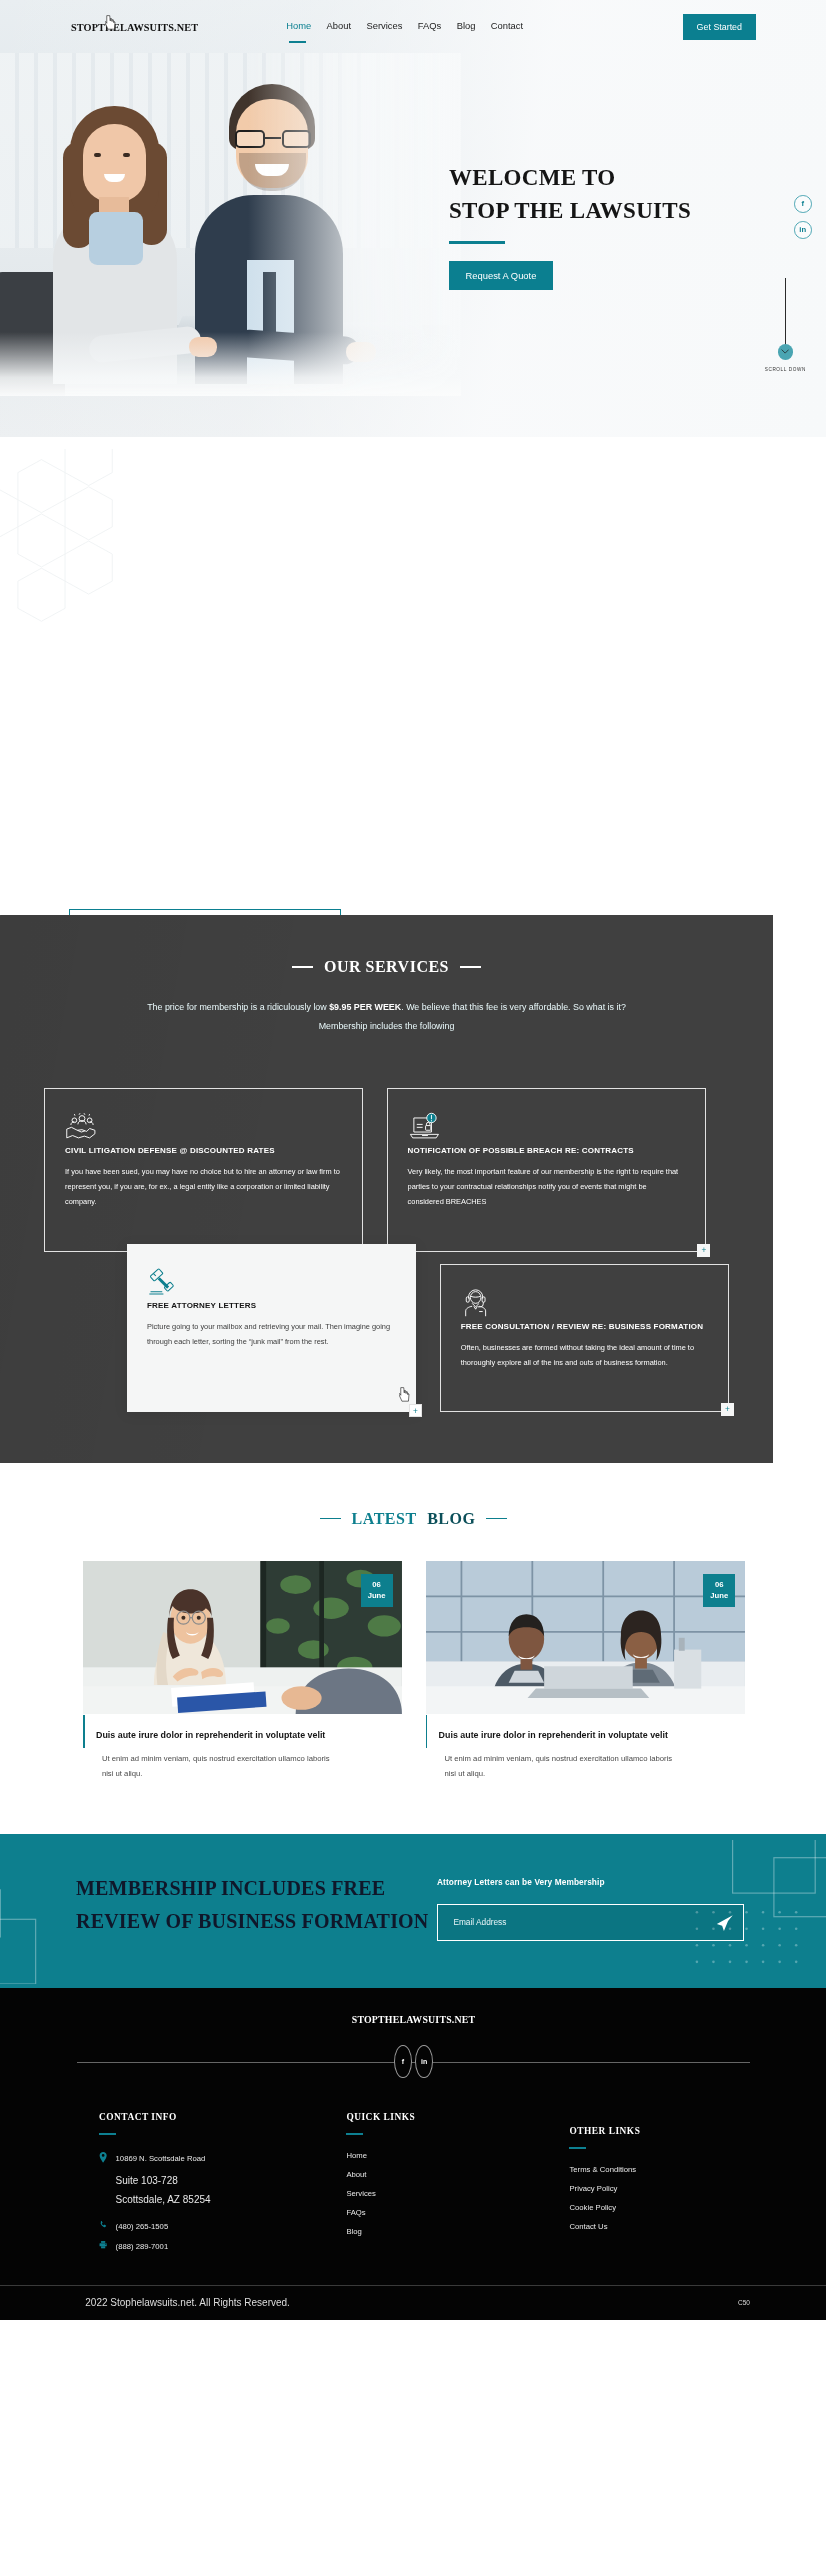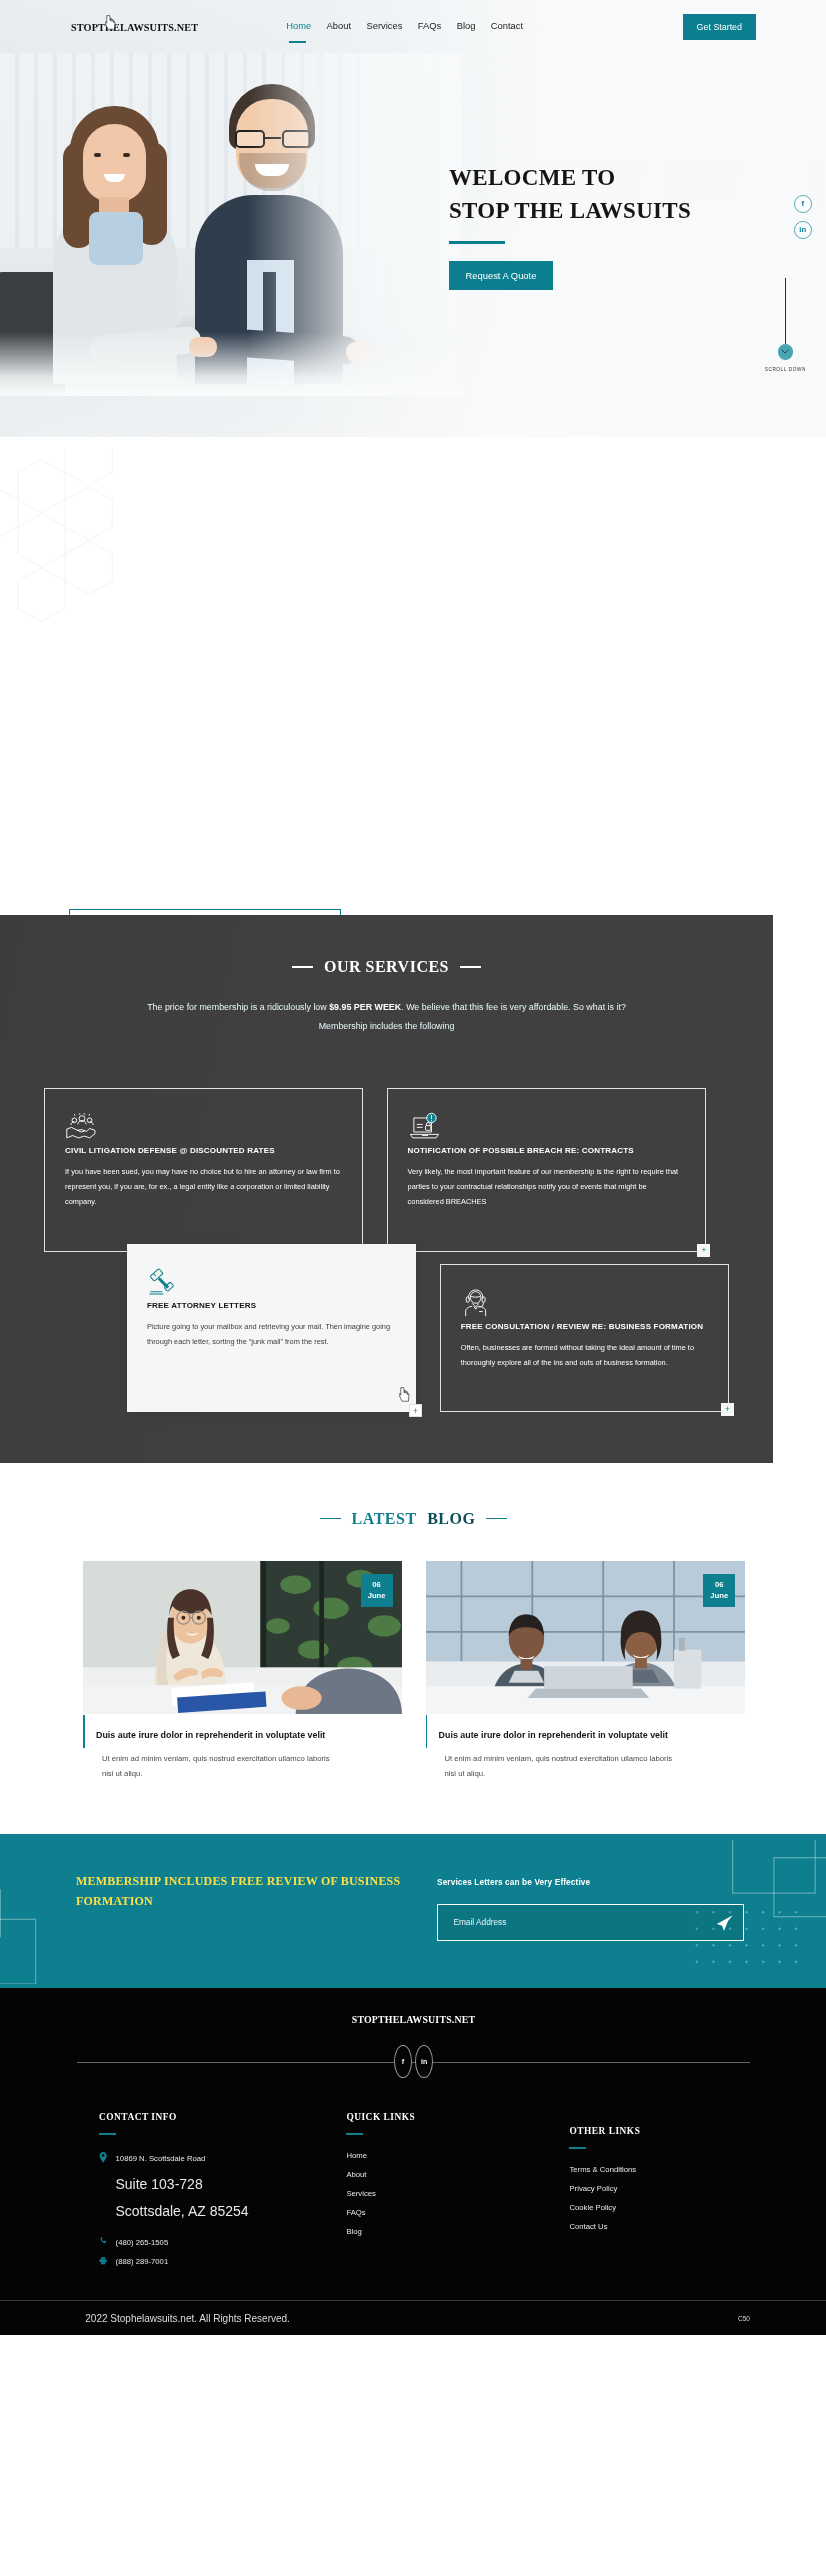--- a/index.html
+++ b/index.html
@@ -213,22 +213,22 @@
   .post-title{ font-size:8.9px; font-weight:bold; line-height:1.6; color:#151515; width:248px; }
   .post-ex{ margin-top:9.4px; font-size:7.7px; line-height:1.95; color:#4a4a4a; width:236px; padding-left:5.9px;}
 
   
   .member{
     position:relative; width:827px; height:154px; background:#0d7f8e; overflow:hidden;
   }
   .m-deco{ position:absolute; pointer-events:none; }
   .m-title{
     position:absolute; left:76px; top:38px; width:354px;
-    font-family:"Liberation Serif", serif; font-weight:bold; font-size:12px;
-    line-height:1.62; color:#fde047; letter-spacing:0.2px;
+    font-family:"Liberation Serif", serif; font-weight:bold; font-size:20px;
+    line-height:1.62; color:#0f172a; letter-spacing:0.2px;
   }
   .m-right{ position:absolute; left:437px; top:43px; width:307px; }
   .m-sub{ font-size:8.3px; color:#fff; font-weight:bold; letter-spacing:0.1px; }
   .m-form{
     margin-top:16.5px; position:relative; width:307px; height:37px;
     border:0.9px solid #fff; background:rgba(0,0,0,.08);
   }
   .m-input{
     position:absolute; inset:0; background:transparent; border:0; outline:0;
     color:#fff; font-size:8.3px; padding:0 35px 0 15.4px; font-family:"Liberation Sans",sans-serif;
@@ -255,21 +255,21 @@
   .f-cols{ display:flex; padding:34px 99px 0; }
   .f-col1{ width:295px; } .f-col2{ width:266px; } .f-col3{ width:189px;margin-top:14px; }
   .f-h{
     font-family:"Liberation Serif", serif; font-weight:bold; font-size:9.4px;
     letter-spacing:0.5px; color:#fff;
   }
   .f-hr{ width:16.5px; height:1.8px; background:#0d8091; margin:10.6px 0 16.5px; }
   .f-contact-line{ display:flex; gap:8.3px; align-items:flex-start; margin-bottom:4.7px; }
   .f-ico{ width:8.3px; height:10.6px; flex:none; margin-top:1.2px; }
   .f-txt{ font-size:7.7px; line-height:1.95; color:#e8e8e8; }
-  .f-sub{ font-size:14px; line-height:1.95; color:#e8e8e8; margin-left:16.5px; }
+  .f-sub{ font-size:10px; line-height:1.95; color:#e8e8e8; margin-left:16.5px; }
   .f-link{
     display:block; font-size:7.7px; color:#e8e8e8; text-decoration:none; margin-bottom:10px; cursor:pointer;
   }
   .f-bot{
     margin-top:26px; border-top:0.6px solid #3a3a3a; height:35px;
     display:flex; align-items:center; padding:0 77px;
   }
   .f-copy{ font-size:10px; color:#ddd; margin-left:8.3px; }
   .f-code{ margin-left:auto; font-size:6.5px; color:#ddd; }
   .f-mt{ margin-top:9.4px; }
@@ -645,21 +645,21 @@
           <circle cx="94" cy="96" r="2.2"></circle>
           <circle cx="122" cy="96" r="2.2"></circle>
           <circle cx="150" cy="96" r="2.2"></circle>
           <circle cx="178" cy="96" r="2.2"></circle>
       </g>
     </svg>
 
     <h2 class="m-title">MEMBERSHIP INCLUDES FREE REVIEW OF BUSINESS FORMATION</h2>
 
     <div class="m-right">
-      <div class="m-sub">Services Letters can be Very Effective</div>
+      <div class="m-sub">Attorney Letters can be Very Membership</div>
       <div class="m-form">
         <input class="m-input" type="email" placeholder="Email Address" style="">
         <span class="m-send">
           <svg viewBox="0 0 32 30" width="19" height="17.7">
               <path d="M30 2 L3 17 L12 20 L15 29 L22 12 Z" fill="#fff"></path>
             </svg>
         </span>
       </div>
     </div>
   </section>

